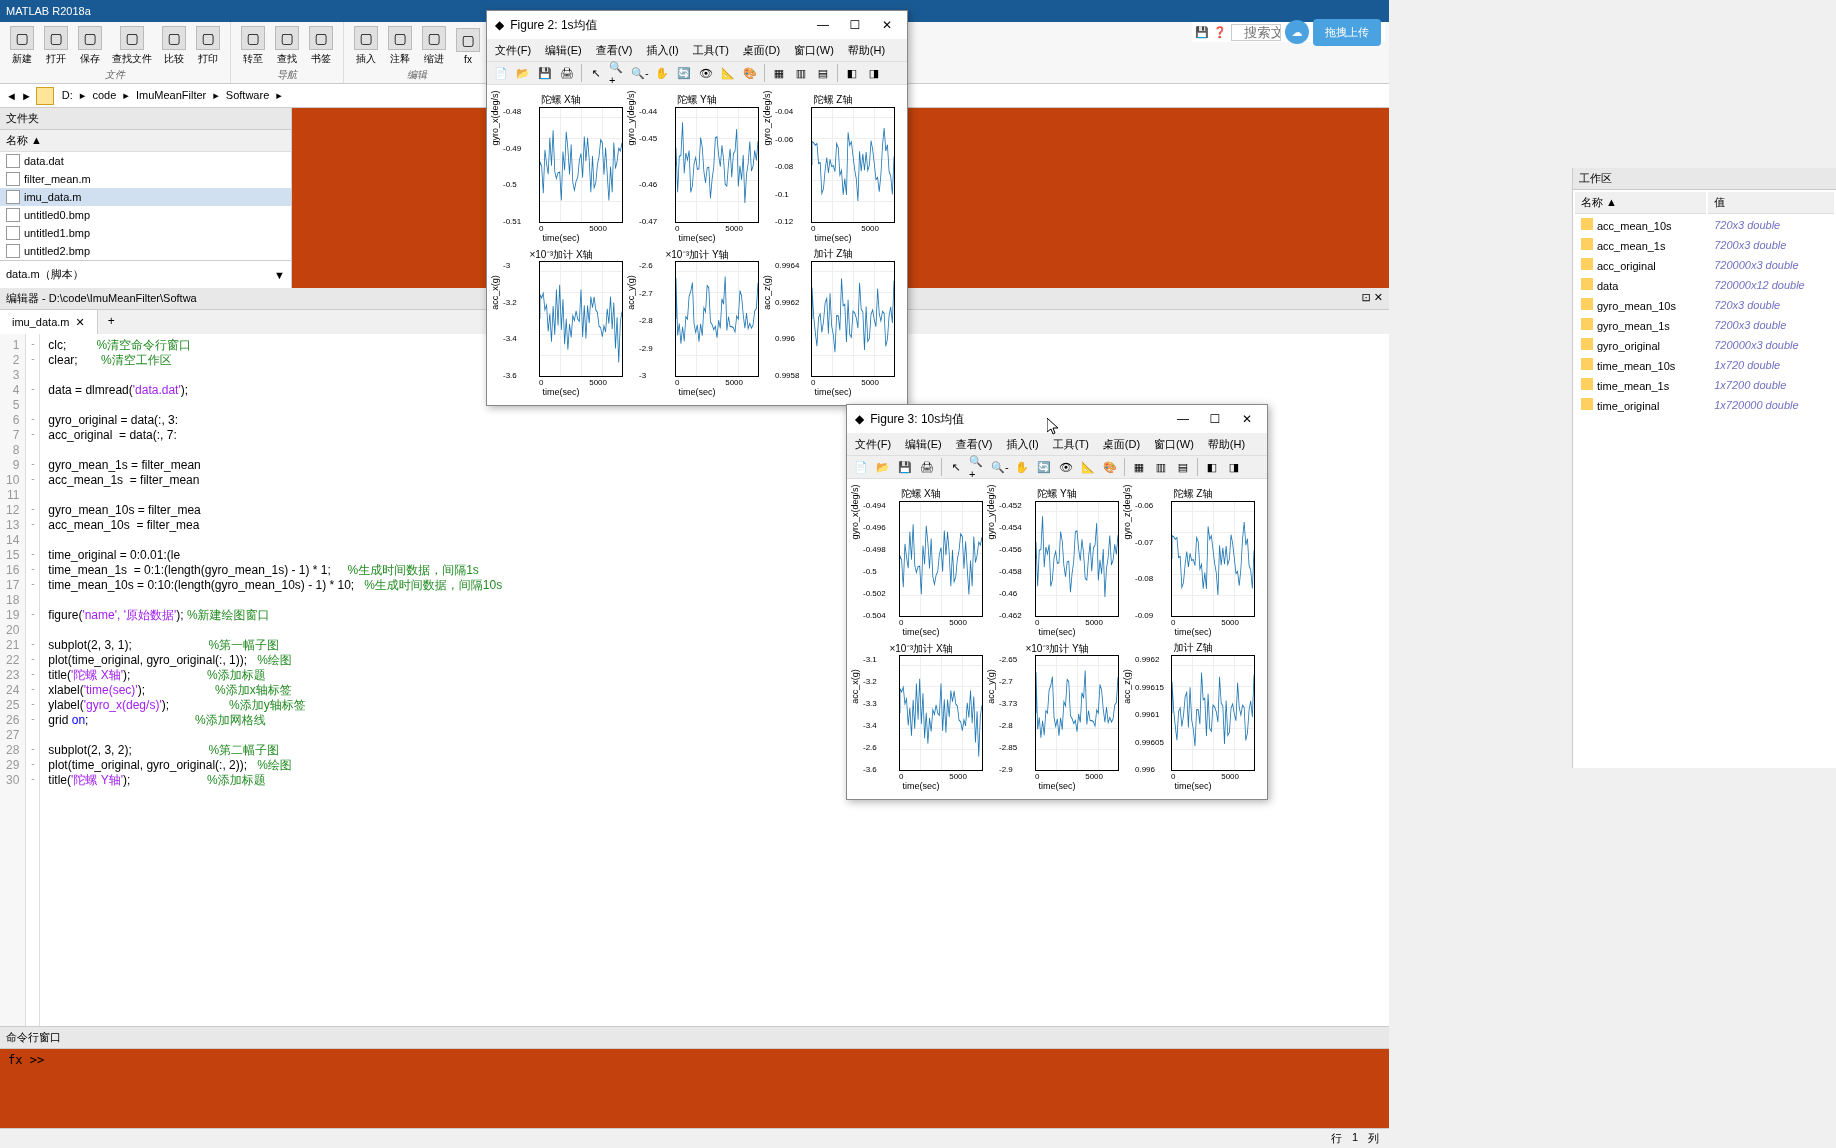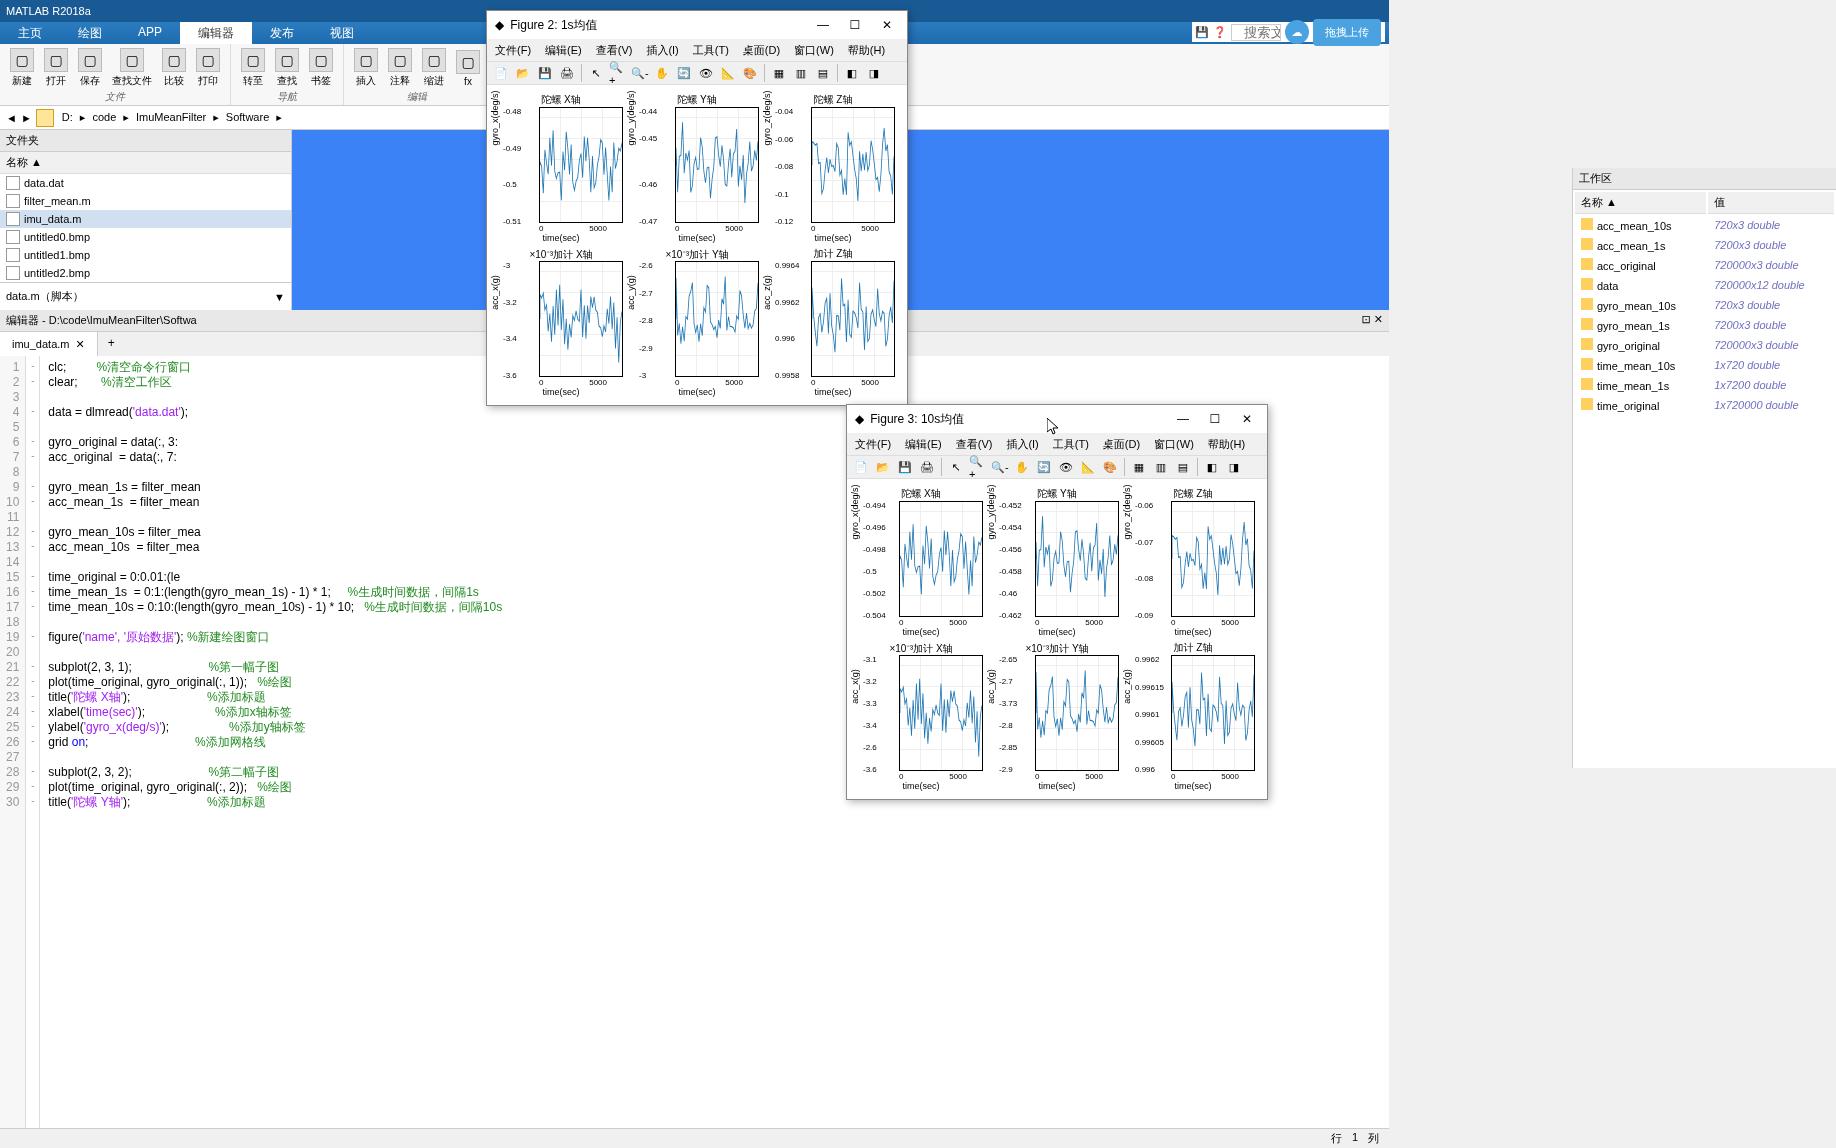--- a/index.html
+++ b/index.html
@@ -1,19 +1,19 @@
 <!DOCTYPE html>
 <html><head>
 <meta charset="utf-8">
 <style>
 * { box-sizing: border-box; margin: 0; padding: 0; font-family: "Microsoft YaHei", sans-serif; }
 body { background: #f0f0f0; width: 1836px; height: 1148px; position: relative; overflow: hidden; font-size: 12px; }
 
 
-.matlab-window { position: absolute; top: 0; left: 0; width: 1389px; height: 1148px; background: #3b82f6; }
+.matlab-window { position: absolute; top: 0; left: 0; width: 1389px; height: 1148px; background: #c2410c; }
 .title-bar { background: #1a5a94; color: #fff; height: 22px; display: flex; align-items: center; padding: 0 6px; font-size: 11px; }
 .ribbon-tabs { display: flex; background: linear-gradient(#2b7cbf,#1e6bb0); height: 22px; }
 .ribbon-tab { padding: 3px 18px; color: #fff; font-size: 12px; cursor: pointer; }
 .ribbon-tab.active { background: #fff; color: #333; }
 .toolstrip { background: #f7f7f7; height: 62px; display: flex; border-bottom: 1px solid #ccc; }
 .tool-group { border-right: 1px solid #ddd; padding: 2px 8px; display: flex; flex-direction: column; justify-content: space-between; }
 .tool-row { display: flex; gap: 6px; align-items: center; }
 .tool-btn { display: flex; flex-direction: column; align-items: center; font-size: 10px; gap: 2px; padding: 2px; cursor: pointer; }
 .tool-icon { width: 24px; height: 24px; background: #e0e0e0; border: 1px solid #bbb; display: flex; align-items: center; justify-content: center; font-size: 14px; }
 .group-label { text-align: center; font-size: 10px; color: #666; font-style: italic; }
@@ -81,28 +81,20 @@
 .cursor-indicator { position: absolute; width: 12px; height: 18px; pointer-events: none; }
 </style>
 </head>
 <body>
 
 <div class="matlab-window">
   <div class="title-bar">
     <span>MATLAB R2018a</span>
   </div>
 
-  <div class="ribbon-tabs" id="ribbon-tabs">
-      <div class="ribbon-tab">主页</div>
-      <div class="ribbon-tab">绘图</div>
-      <div class="ribbon-tab">APP</div>
-      <div class="ribbon-tab active">编辑器</div>
-      <div class="ribbon-tab">发布</div>
-      <div class="ribbon-tab">视图</div>
-    </div>
 
   <div class="search-box">
     <span>💾</span>
     <span>❓</span>
     <input style="width: 50px; border: 1px solid rgb(204, 204, 204); padding-left: 12px;" placeholder="搜索文">
     <span class="cloud-btn">☁</span>
     <span class="upload-btn">拖拽上传</span>
   </div>
 
   <div class="toolstrip" id="toolstrip">
@@ -306,20 +298,24 @@
 plot(time_original, gyro_original(:, 1));   <span class="com">%绘图</span>
 title(<span class="str">'陀螺 X轴'</span>);                       <span class="com">%添加标题</span>
 xlabel(<span class="str">'time(sec)'</span>);                     <span class="com">%添加x轴标签</span>
 ylabel(<span class="str">'gyro_x(deg/s)'</span>);                  <span class="com">%添加y轴标签</span>
 grid <span class="kw">on</span>;                                <span class="com">%添加网格线</span>
 
 subplot(2, 3, 2);                       <span class="com">%第二幅子图</span>
 plot(time_original, gyro_original(:, 2));   <span class="com">%绘图</span>
 title(<span class="str">'陀螺 Y轴'</span>);                       <span class="com">%添加标题</span>
 </div>
+      </div>
+      <div class="cmd-window">
+        <div class="panel-header">命令行窗口</div>
+        <div class="cmd-prompt">fx &gt;&gt;</div>
       </div>
     </div>
   </div>
 
   <div class="status-bar">
     <span>行</span>
       <span>1</span>
     <span>列</span>
   </div>
 </div>

